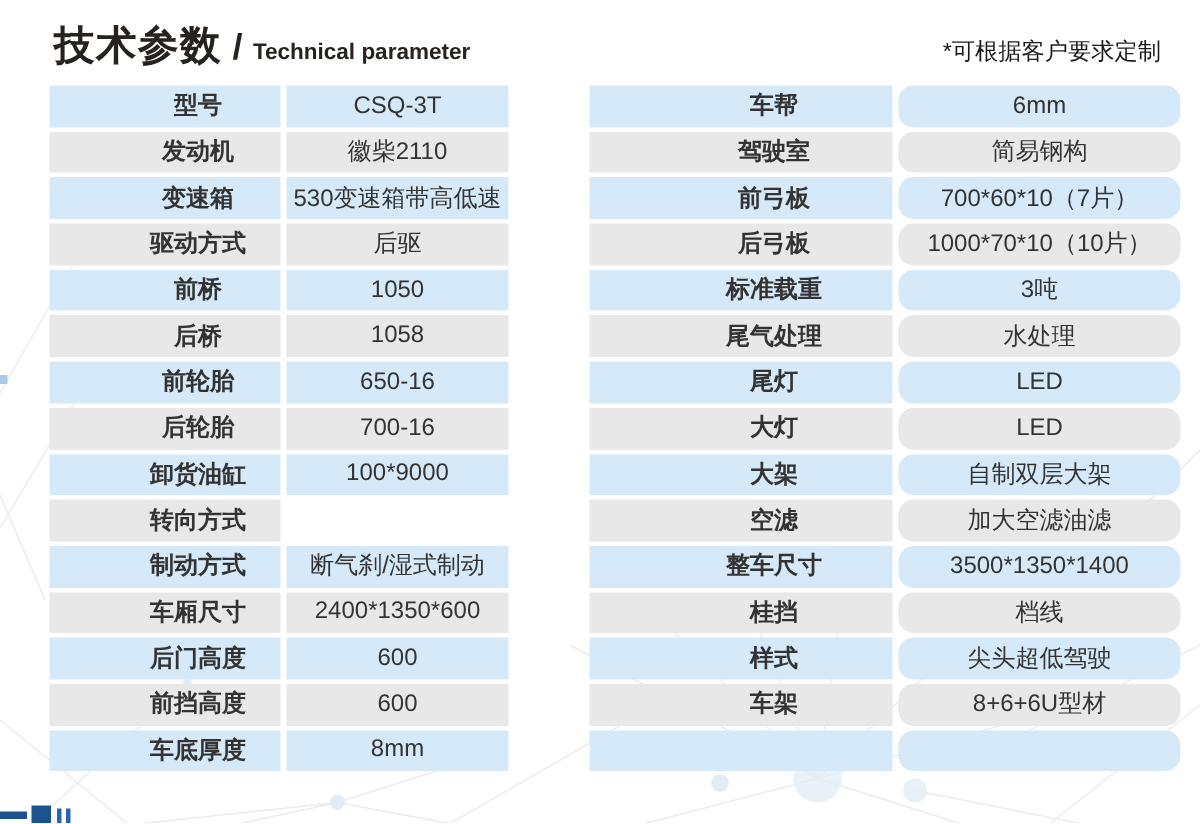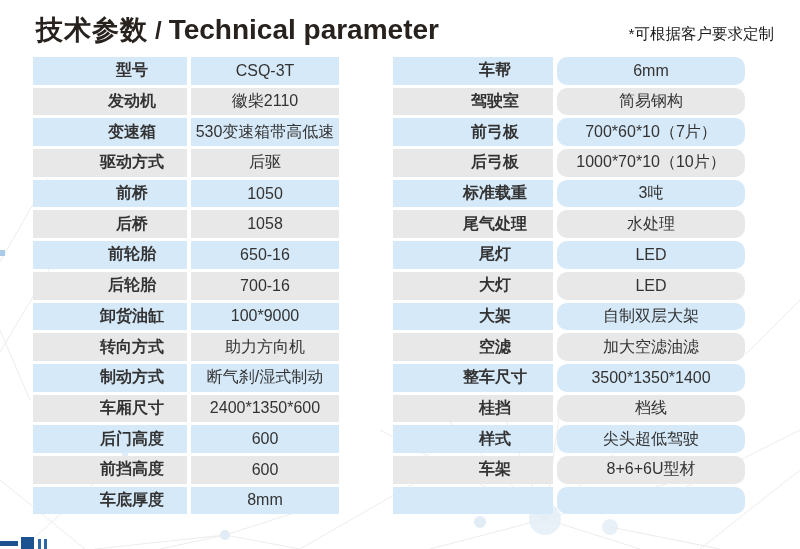--- a/index.html
+++ b/index.html
@@ -25,21 +25,21 @@
     left: 36px;
     top: 12px;
     display: flex;
     align-items: baseline;
     color: #27221e;
     z-index: 2;
     white-space: nowrap;
   }
   .header-title .zh { font-size: 27px; font-weight: 700; letter-spacing: 1px; }
   .header-title .sep { font-size: 24px; font-weight: 600; margin: 0 7px; }
-  .header-title .en { font-size: 28px; font-weight: 600; }
+  .header-title .en { font-size: 15px; font-weight: 600; }
 
   .custom-note {
     position: absolute;
     right: 26px;
     top: 24px;
     font-size: 15.5px;
     font-weight: 500;
     color: #1a1a1a;
     z-index: 2;
     white-space: nowrap;
@@ -63,21 +63,21 @@
     align-items: center;
     justify-content: center;
     font-size: 16px;
     color: #333333;
     white-space: nowrap;
     overflow: hidden;
   }
   .cell.label { font-weight: 700; margin-right: 4px; padding-left: 44px; }
   .spec-table.left  .cell.label { width: 154px; }
   .spec-table.left  .cell.value { width: 148px; }
-  .spec-table.right .cell.label { width: 160px; }
+  .spec-table.right .cell.label { width: 202px; }
   .spec-table.right .cell.value { width: 188px; border-radius: 10px; }
 
   .t-row:nth-child(odd)  .cell { background: #d6e9f8; }
   .t-row:nth-child(even) .cell { background: #e9e8e8; }
 
   .logo-fragment {
     position: absolute;
     left: 0;
     bottom: 0;
     z-index: 3;
@@ -164,21 +164,20 @@
     <div class="t-row">
       <div class="cell label">后轮胎</div>
       <div class="cell value">700-16</div>
     </div>
     <div class="t-row">
       <div class="cell label">卸货油缸</div>
       <div class="cell value">100*9000</div>
     </div>
     <div class="t-row">
       <div class="cell label">转向方式</div>
-      <div class="cell value">助力方向机</div>
     </div>
     <div class="t-row">
       <div class="cell label">制动方式</div>
       <div class="cell value">断气刹/湿式制动</div>
     </div>
     <div class="t-row">
       <div class="cell label">车厢尺寸</div>
       <div class="cell value">2400*1350*600</div>
     </div>
     <div class="t-row">

